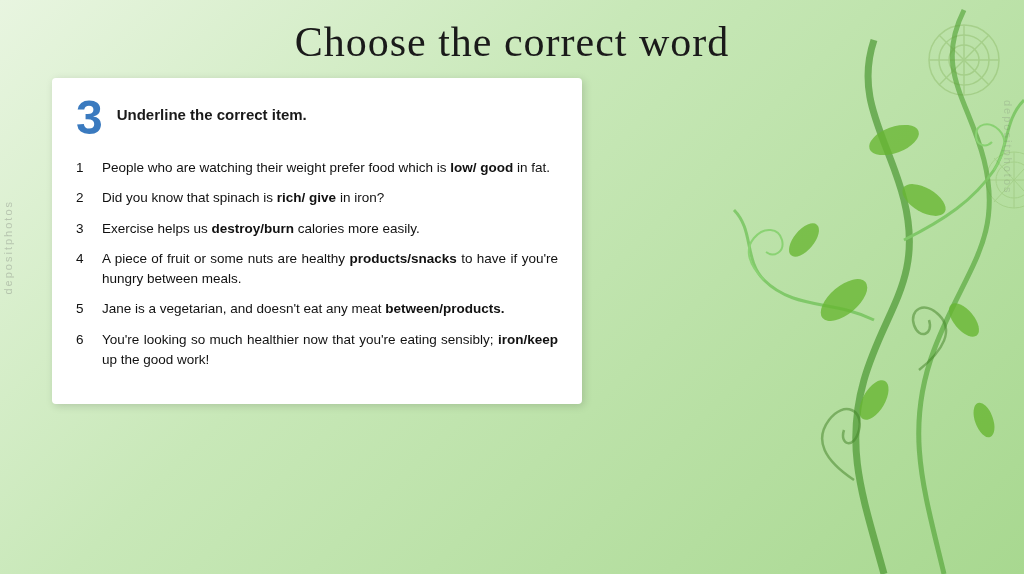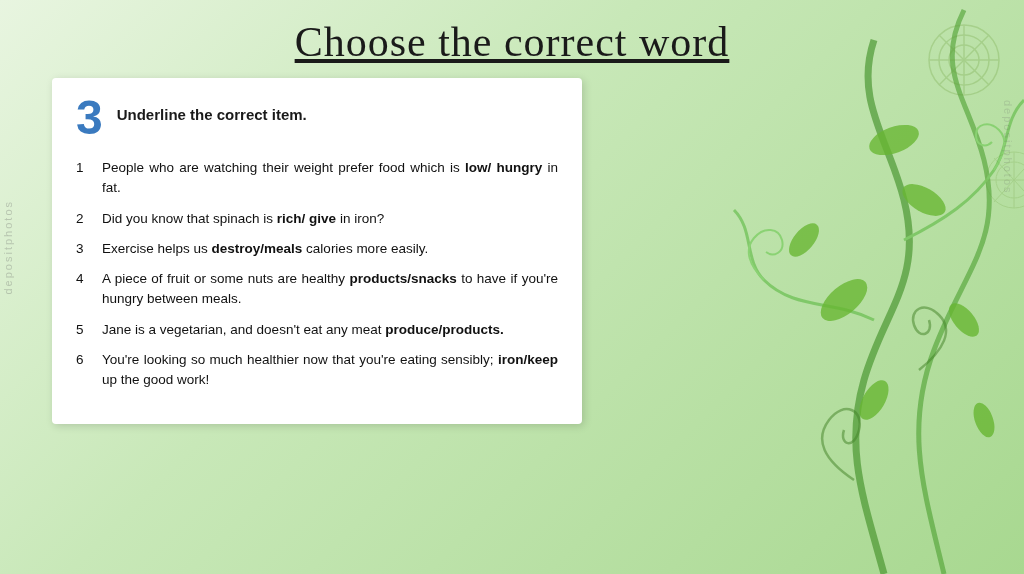--- a/index.html
+++ b/index.html
@@ -35,21 +35,20 @@
       position: absolute;
       top: 18px;
       left: 0;
       right: 0;
       text-align: center;
       font-size: 42px;
       font-weight: 300;
       color: #1a1a1a;
       font-family: 'Georgia', serif;
       letter-spacing: 1px;
-      text-decoration: underline;
     }
 
     
     .card {
       position: absolute;
       top: 78px;
       left: 52px;
       width: 530px;
       background: white;
       border-radius: 4px;
@@ -205,36 +204,36 @@
 
 <div class="card">
   <div class="card-header">
     <div class="question-number">3</div>
     <div class="card-title">Underline the correct item.</div>
   </div>
 
   <ul class="items-list">
     <li>
       <span class="item-num">1</span>
-      <span class="item-text">People who are watching their weight prefer food which is <b>low/ hungry</b> in fat.</span>
+      <span class="item-text">People who are watching their weight prefer food which is <b>low/ good</b> in fat.</span>
     </li>
     <li>
       <span class="item-num">2</span>
       <span class="item-text">Did you know that spinach is <b>rich/ give</b> in iron?</span>
     </li>
     <li>
       <span class="item-num">3</span>
-      <span class="item-text">Exercise helps us <b>destroy/meals</b> calories more easily.</span>
+      <span class="item-text">Exercise helps us <b>destroy/burn</b> calories more easily.</span>
     </li>
     <li>
       <span class="item-num">4</span>
       <span class="item-text">A piece of fruit or some nuts are healthy <b>products/snacks</b> to have if you're hungry between meals.</span>
     </li>
     <li>
       <span class="item-num">5</span>
-      <span class="item-text">Jane is a vegetarian, and doesn't eat any meat <b>produce/products.</b></span>
+      <span class="item-text">Jane is a vegetarian, and doesn't eat any meat <b>between/products.</b></span>
     </li>
     <li>
       <span class="item-num">6</span>
       <span class="item-text">You're looking so much healthier now that you're eating sensibly; <b>iron/keep</b> up the good work!</span>
     </li>
   </ul>
 </div>
 
 </body></html>

